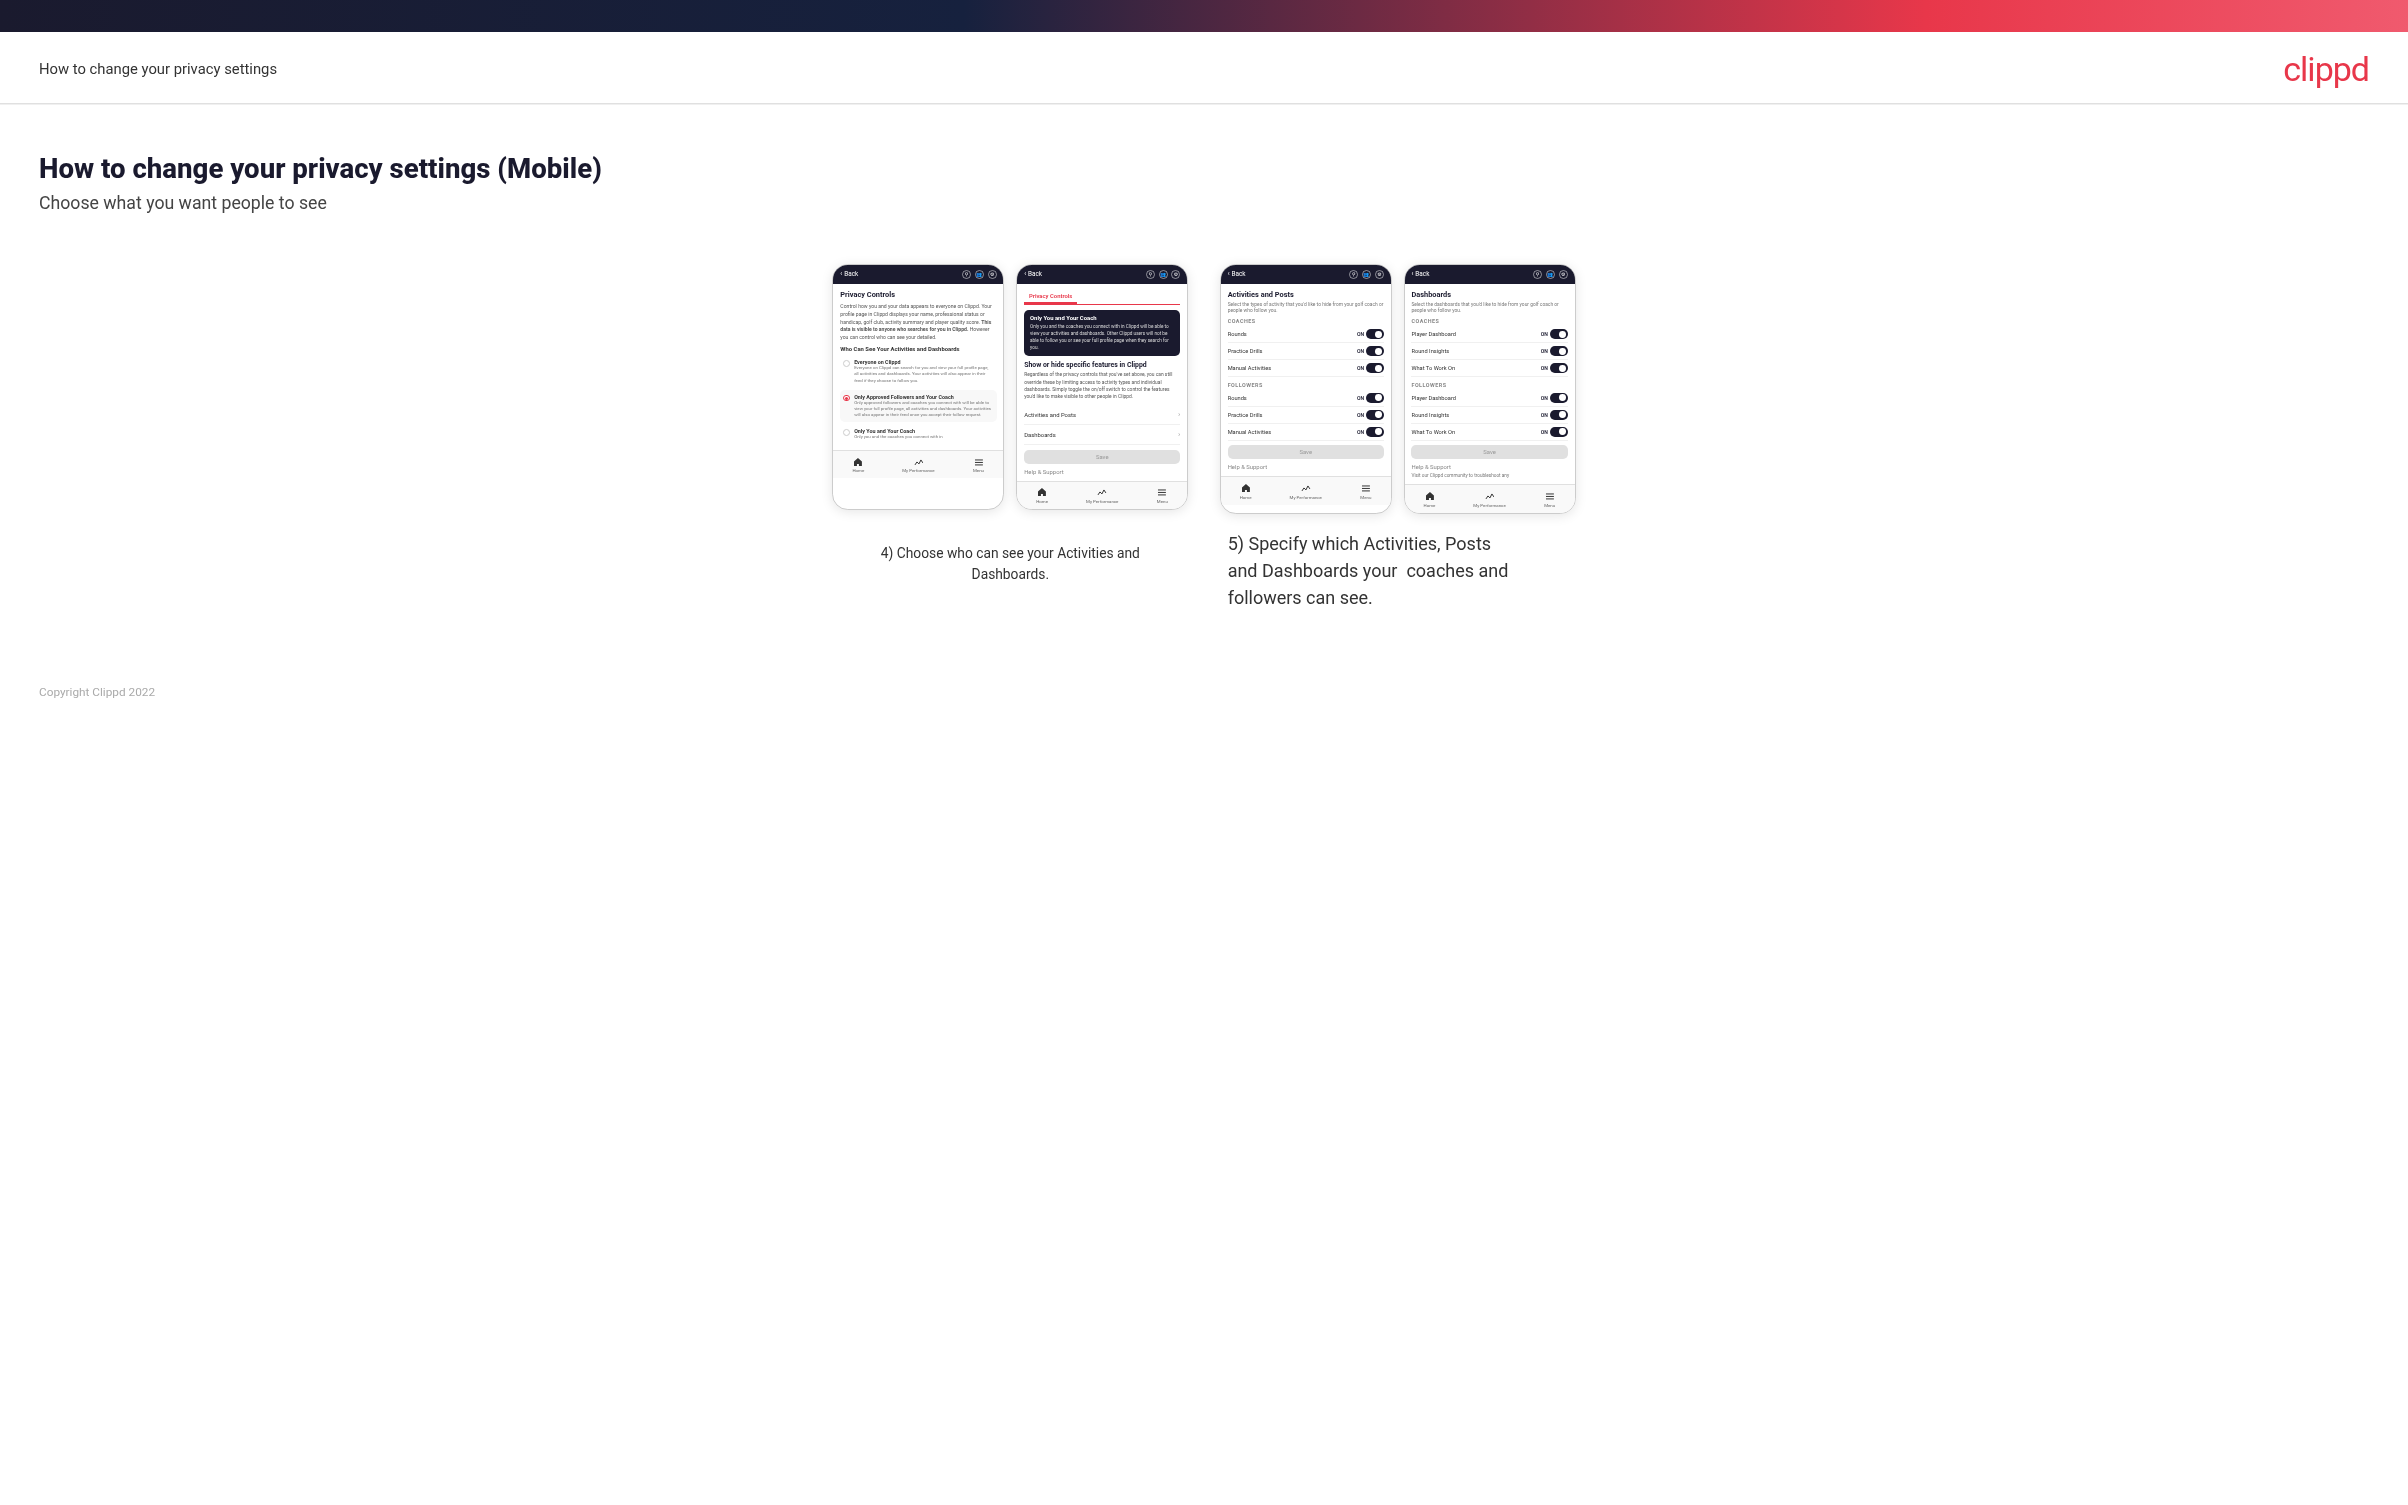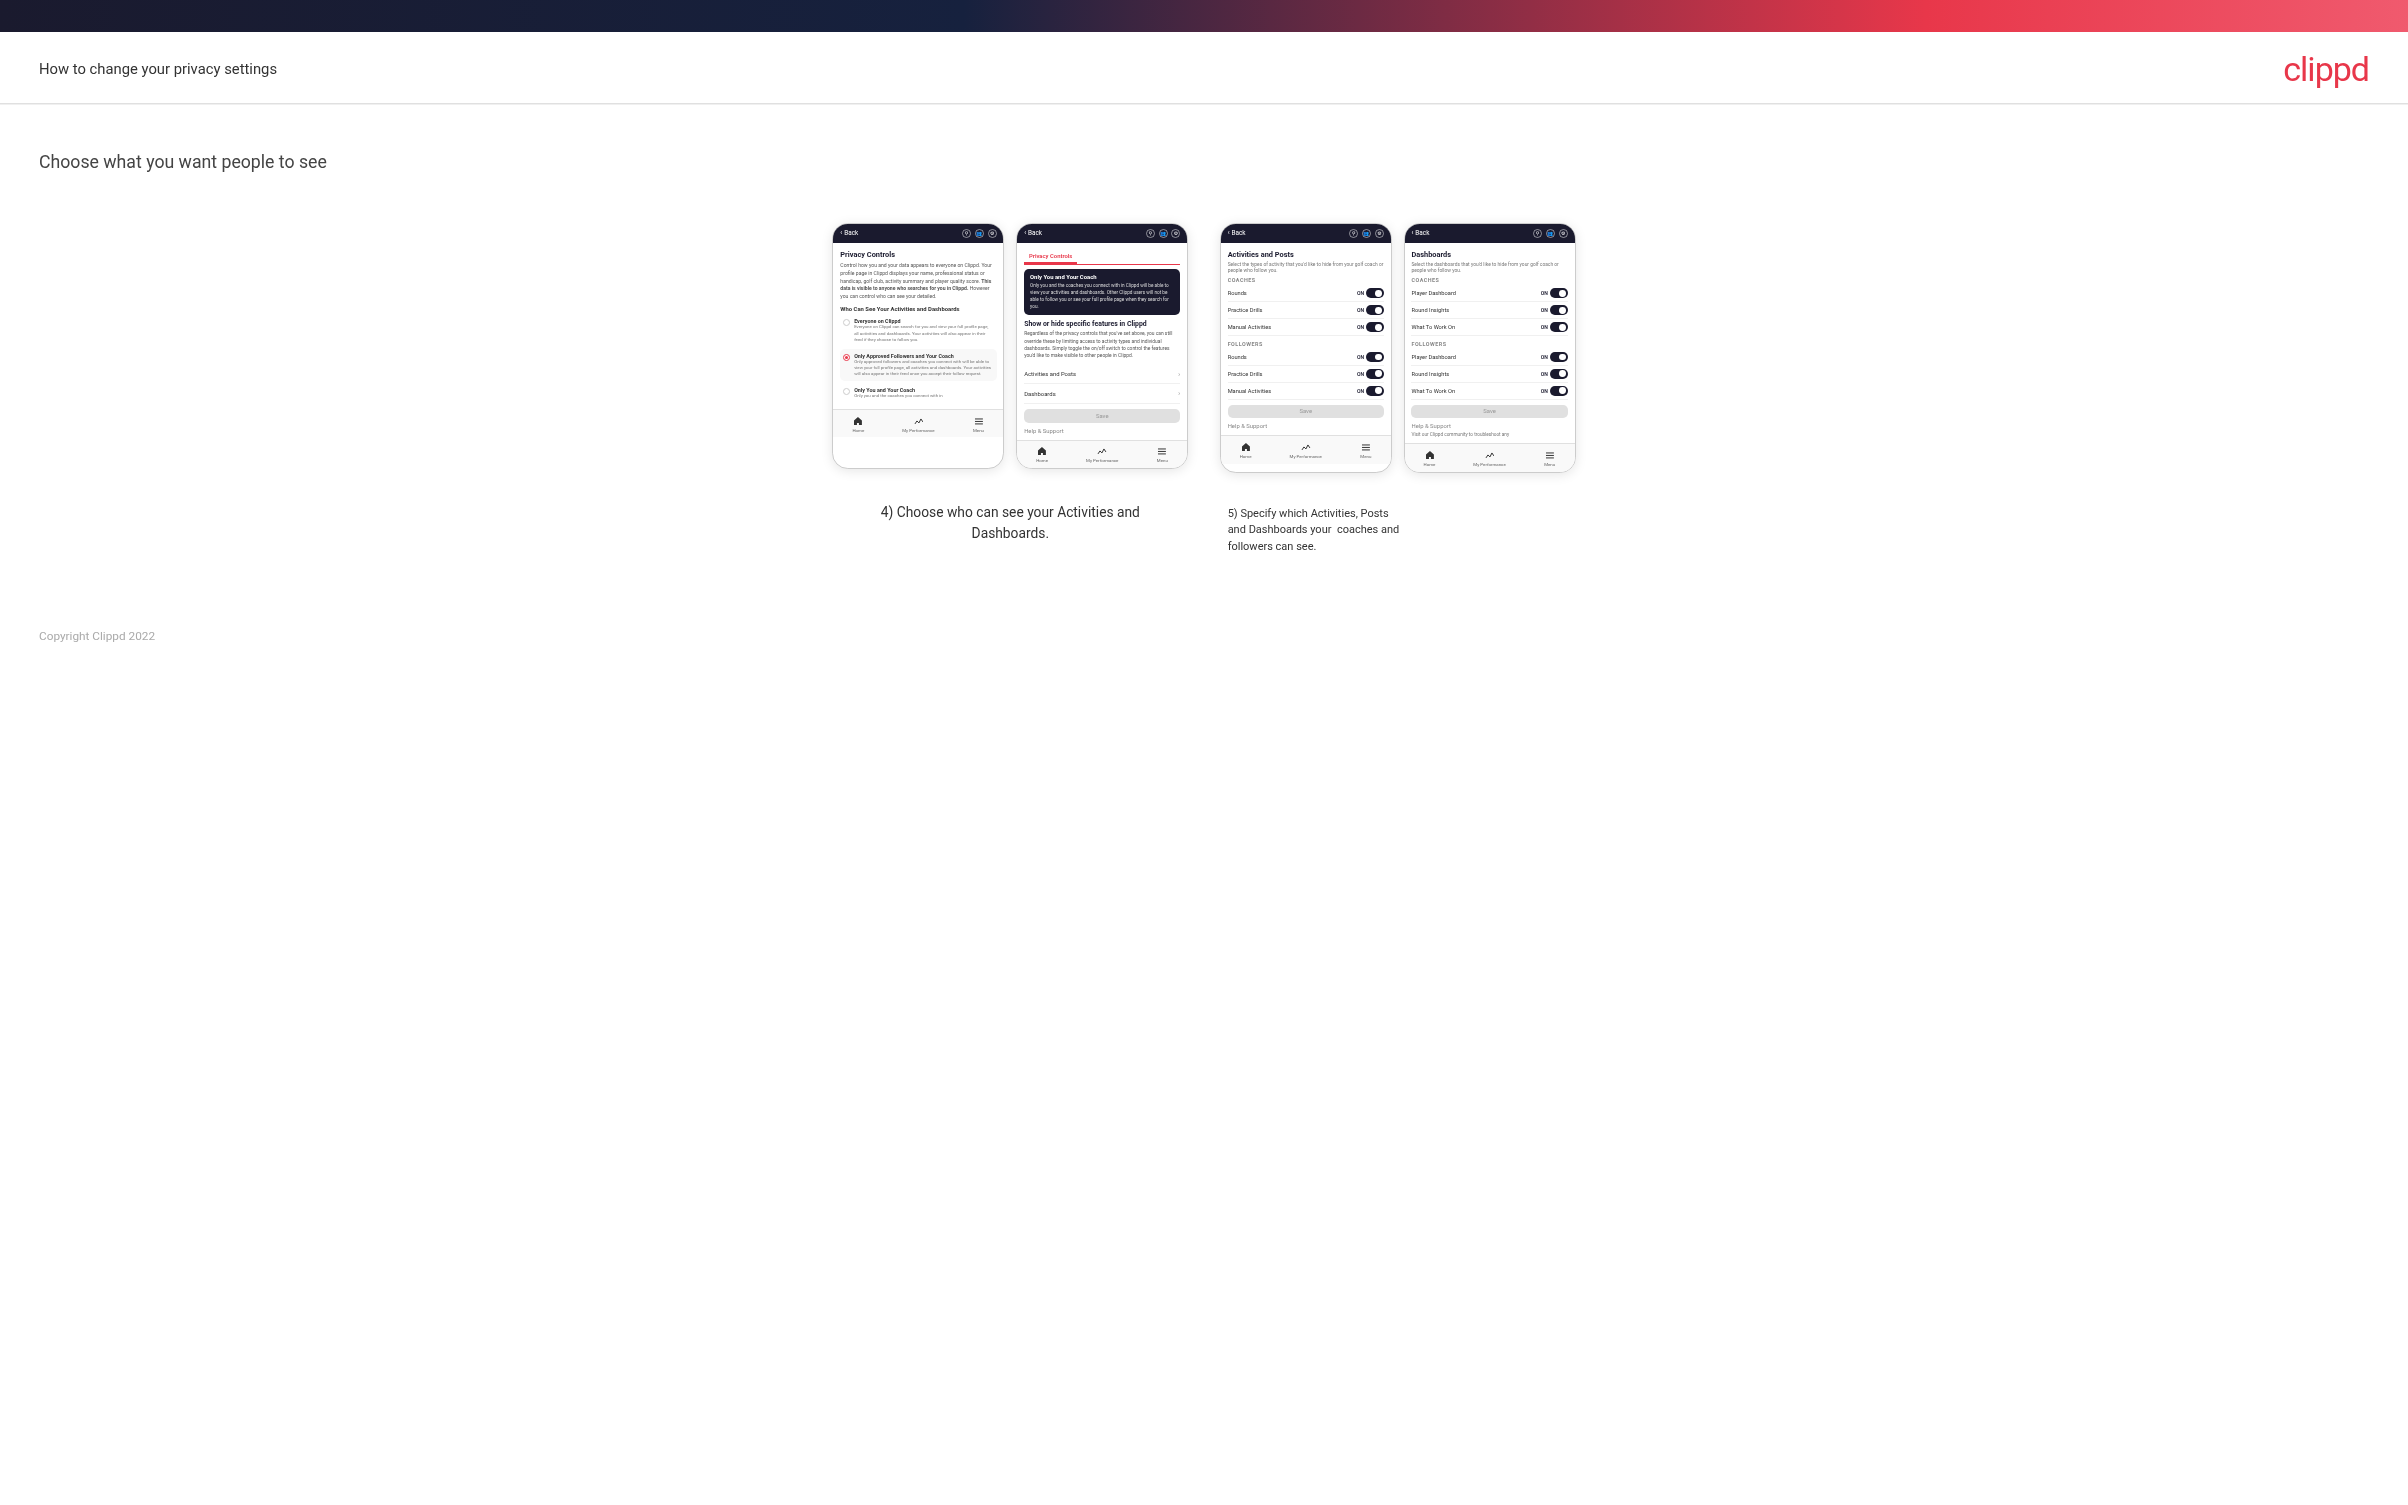--- a/index.html
+++ b/index.html
@@ -353,22 +353,22 @@
     .caption {
       margin-top: 33px;
       font-size: 13.8px;
       color: #333;
       text-align: center;
       max-width: 276px;
       line-height: 1.5;
     }
 
     .caption-5 {
-      margin-top: 33px;
-      font-size: 11px;
+      margin-top: 16px;
+      font-size: 18px;
       color: #333;
       text-align: left;
       max-width: 374px;
       line-height: 1.5;
     }
 
     .divider-line {
       width: 100%;
       border: none;
       border-top: 1.5px solid #f0f0f0;
@@ -429,20 +429,21 @@
 
 <div class="header">
   <span class="header-title">How to change your privacy settings</span>
   <span class="logo">clippd</span>
 </div>
 
 <hr class="divider-line">
 
 <div class="main-content">
 
+  <h1 class="page-heading">How to change your privacy settings (Mobile)</h1>
   <p class="page-subheading">Choose what you want people to see</p>
 
   <div class="screenshots-row">
 
     <div class="screenshot-group">
       <div class="screenshot-pair">
 
         <div class="phone-mockup">
           <div class="phone-header">
             <div class="phone-header-back">

